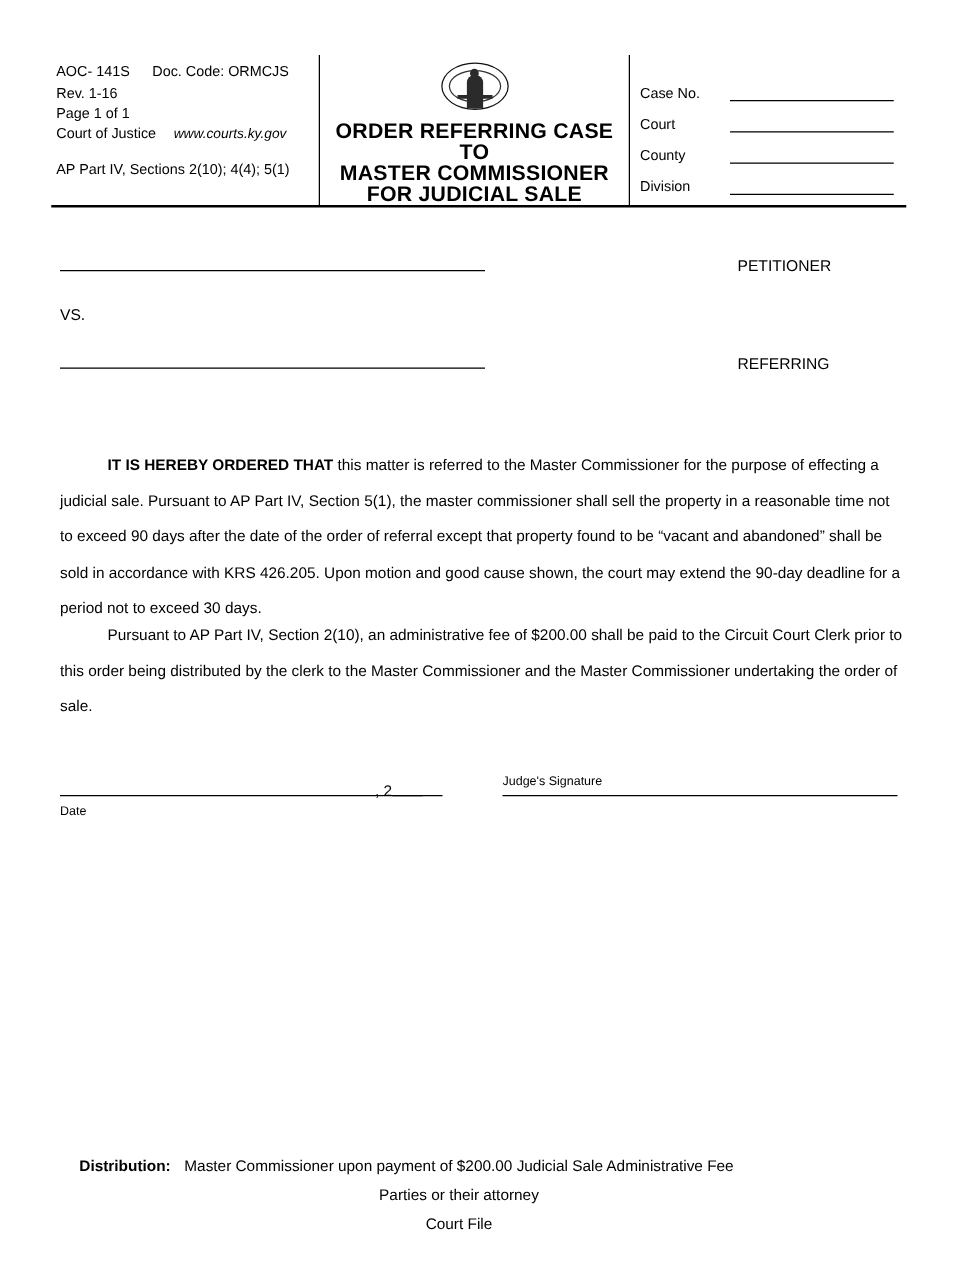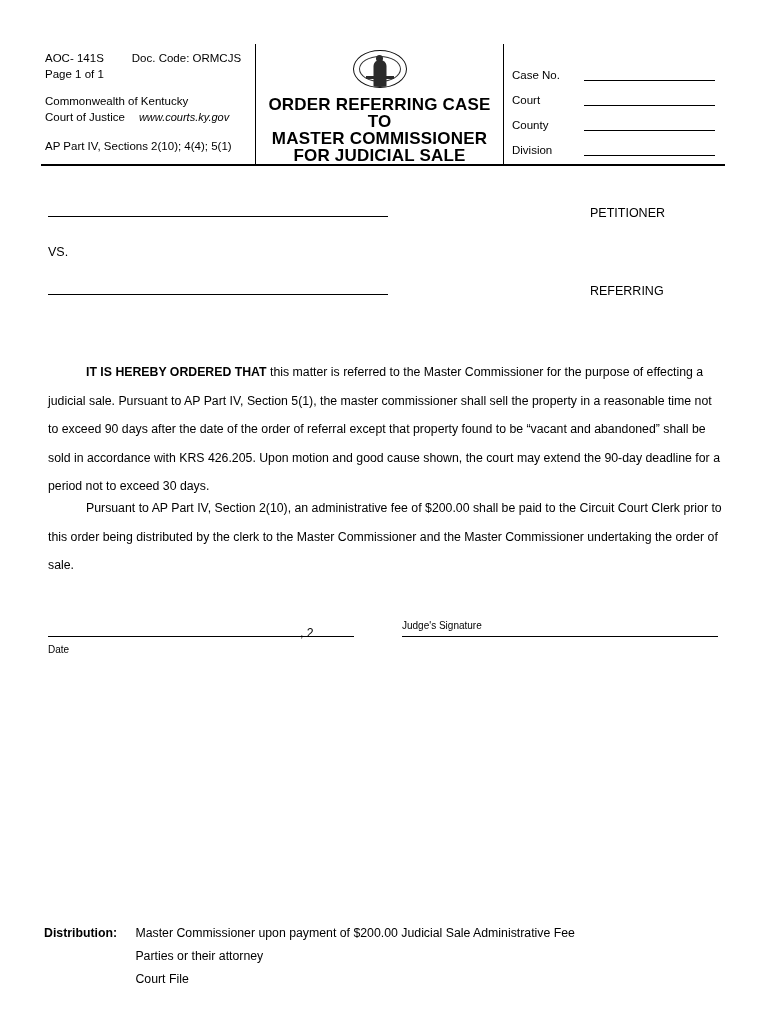--- a/index.html
+++ b/index.html
@@ -38,21 +38,21 @@
     box-sizing: border-box;
     border-right: 1px solid #000;
     padding: 6px 4px 0 4px;
     font-size: 11.5px;
     line-height: 16px;
   }
   .hdr-left .row1 {
     white-space: nowrap;
   }
   .hdr-left .row1 .code {
-    margin-left: 28px;
+    margin-left: 18px;
   }
   .hdr-left .blockA {
     margin-top: 1px;
   }
   .hdr-left .blockB {
     margin-top: 11px;
   }
   .hdr-left .url {
     font-style: italic;
     margin-left: 14px;
@@ -227,24 +227,25 @@
   }
   .judge-caption {
     position: absolute;
     left: 402px;
     top: 620px;
   }
 
   
   .dist {
     position: absolute;
-    left: 44px;
+    left: 56px;
     top: 922px;
     font-size: 12.3px;
     line-height: 23px;
+    text-align: center;
   }
   .dist-label {
     font-weight: bold;
     display: inline-block;
     width: 88px;
   }
   .dist-items {
     display: inline-block;
     vertical-align: top;
   }
@@ -254,22 +255,22 @@
 <body>
 
 <div class="page">
 
   <div class="header">
 
     <div class="hdr-left">
       <div class="row1">
         <span>AOC- 141S</span><span class="code">Doc. Code: ORMCJS</span>
       </div>
+      <div class="blockA">Rev. 1-16</div>
       <div>Page 1 of 1</div>
-      <div class="blockB">Commonwealth of Kentucky</div>
       <div>
         <span>Court of Justice</span><span class="url">www.courts.ky.gov</span>
       </div>
       <div class="blockC sections">AP Part IV, Sections 2(10); 4(4); 5(1)</div>
     </div>
 
     <div class="hdr-mid">
       <div class="seal">
         <div class="inner-ring"></div>
         <div class="figure"></div>

